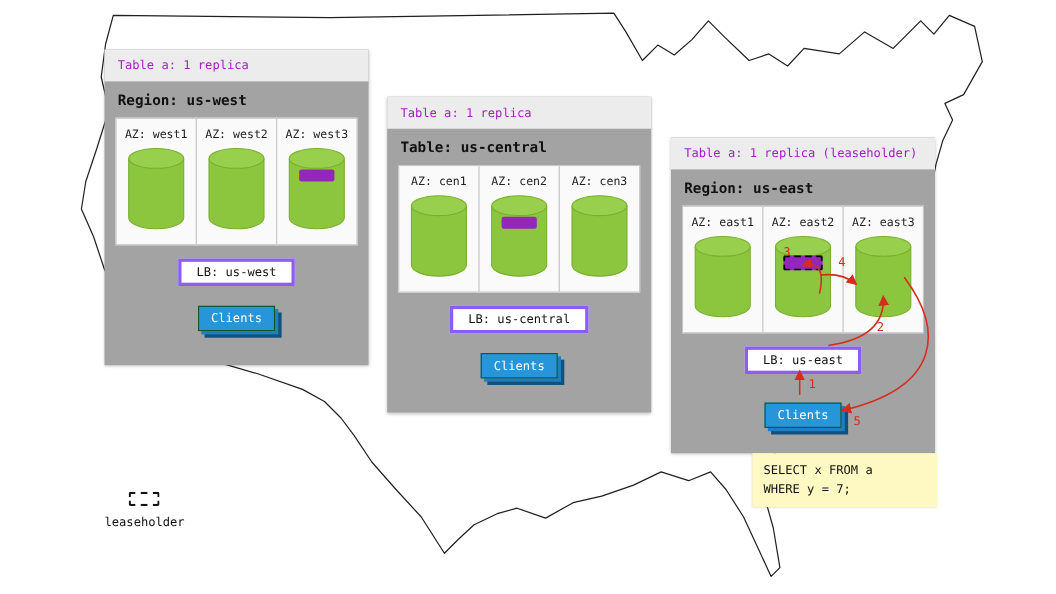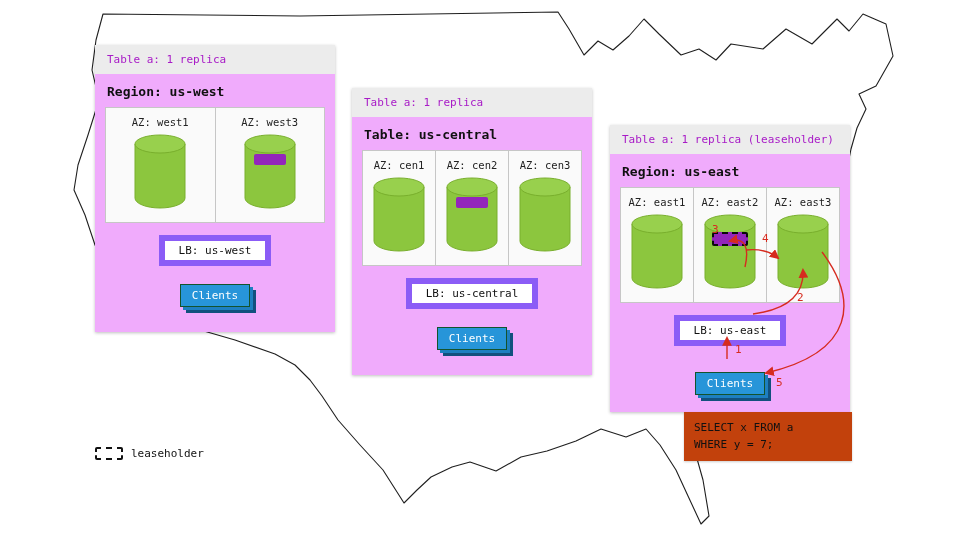--- a/index.html
+++ b/index.html
@@ -9,21 +9,21 @@
     width: 960px; height: 540px;
     background: #ffffff;
     overflow: hidden;
     font-family: "DejaVu Sans Mono", "Liberation Mono", monospace;
   }
   .map-svg { position:absolute; left:0; top:0; width:960px; height:540px; }
 
   .region-card {
     position: absolute;
     width: 240px; height: 287px;
-    background: #f0abfc;
+    background: #a3a3a3;
     box-shadow: 0 1px 3px rgba(0,0,0,.25);
   }
   .card-header {
     background: #ececec;
     color: #a81bc7;
     font-size: 11px;
     padding: 8px 12px;
     white-space: nowrap;
   }
   .region-title { font-size: 13px; color: #101010; margin: 10px 12px 8px; font-weight: bold; }
@@ -41,41 +41,41 @@
   .cyl { position: relative; width: 54px; height: 76px; margin: 6px auto 0; }
   .cyl svg { display:block; width: 54px; height: 76px; }
   .replica {
     position: absolute; left: 11px; top: 20px;
     width: 32px; height: 11px;
     background: #9326bb; border-radius: 2px;
   }
   .replica.leaseholder { border: 2px dashed #0a0a0a; left: 9px; top: 18px; width: 36px; height: 14px; }
   .lb-box {
     width: fit-content; margin: 12px auto 0;
-    background: #ffffff; border: 6px solid #8b5cf6;
+    background: #ffffff; border: 3px solid #8b5cf6;
     font-size: 11px; padding: 3px 14px; color: #111;
   }
   .clients-btn {
     width: fit-content; margin: 18px auto 0;
     background: #2795d9; border: 1px solid #14532d;
     color: #ffffff; font-size: 11px; padding: 4px 11px;
     box-shadow: 3px 3px 0 #1d7fc0, 6px 6px 0 #12507e;
   }
   .region-card.east .clients-btn { margin-top: 26px; }
 
   .sql-box {
     position: absolute; left: 684px; top: 412px; width: 168px;
-    background: #c2410c; box-shadow: 0 1px 2px rgba(0,0,0,.2);
+    background: #fef9c3; box-shadow: 0 1px 2px rgba(0,0,0,.2);
     font-size: 11px; color: #111; padding: 8px 10px; line-height: 1.5;
   }
 
   .legend {
     position: absolute; left: 95px; top: 447px;
     display: flex; align-items: center; gap: 8px;
-    font-size: 11px; color: #111;
+    font-size: 11px; color: #111; flex-direction: column;
   }
   .legend-swatch { width: 28px; height: 13px; border: 2px dashed #111; background: #fff; border-radius: 2px; }
 
   .flow-svg { position:absolute; left:0; top:0; width:960px; height:540px; pointer-events:none; }
   .flow-label { font-size: 11px; fill: #d62b1f; font-family: "DejaVu Sans Mono", monospace; }
 </style>
 </head>
 <body>
 
 <svg class="map-svg" viewBox="0 0 960 540">
@@ -86,20 +86,29 @@
     L383,470 L360,445 L338,420 L322,396 L310,380 L295,365 L275,354 L235,340 L190,327 L150,315 L131,310
     L118,292 L108,270 L95,245 L85,215 L74,190 L78,165 L88,135 L99,100 L92,70 L96,40 Z" fill="none" stroke="#1f1f1f" stroke-width="1.1" stroke-linejoin="round"></path>
 </svg>
 
 <div class="region-card" style="left:95px; top:45px;">
   <div class="card-header">Table a: 1 replica</div>
   <div class="region-title">Region: us-west</div>
   <div class="az-panel">
     <div class="az-col">
       <div class="az-label">AZ: west1</div>
+      <div class="cyl">
+        <svg viewBox="0 0 54 76">
+          <path d="M2,10 L2,64 A25,10 0 0 0 52,64 L52,10" fill="#8cc63e" stroke="#79af2d" stroke-width="1"></path>
+          <ellipse cx="27" cy="10" rx="25" ry="9" fill="#98d04d" stroke="#79af2d" stroke-width="1"></ellipse>
+        </svg>
+      </div>
+    </div>
+    <div class="az-col">
+      <div class="az-label">AZ: west2</div>
       <div class="cyl">
         <svg viewBox="0 0 54 76">
           <path d="M2,10 L2,64 A25,10 0 0 0 52,64 L52,10" fill="#8cc63e" stroke="#79af2d" stroke-width="1"></path>
           <ellipse cx="27" cy="10" rx="25" ry="9" fill="#98d04d" stroke="#79af2d" stroke-width="1"></ellipse>
         </svg>
       </div>
     </div>
     <div class="az-col">
       <div class="az-label">AZ: west3</div>
       <div class="cyl">

